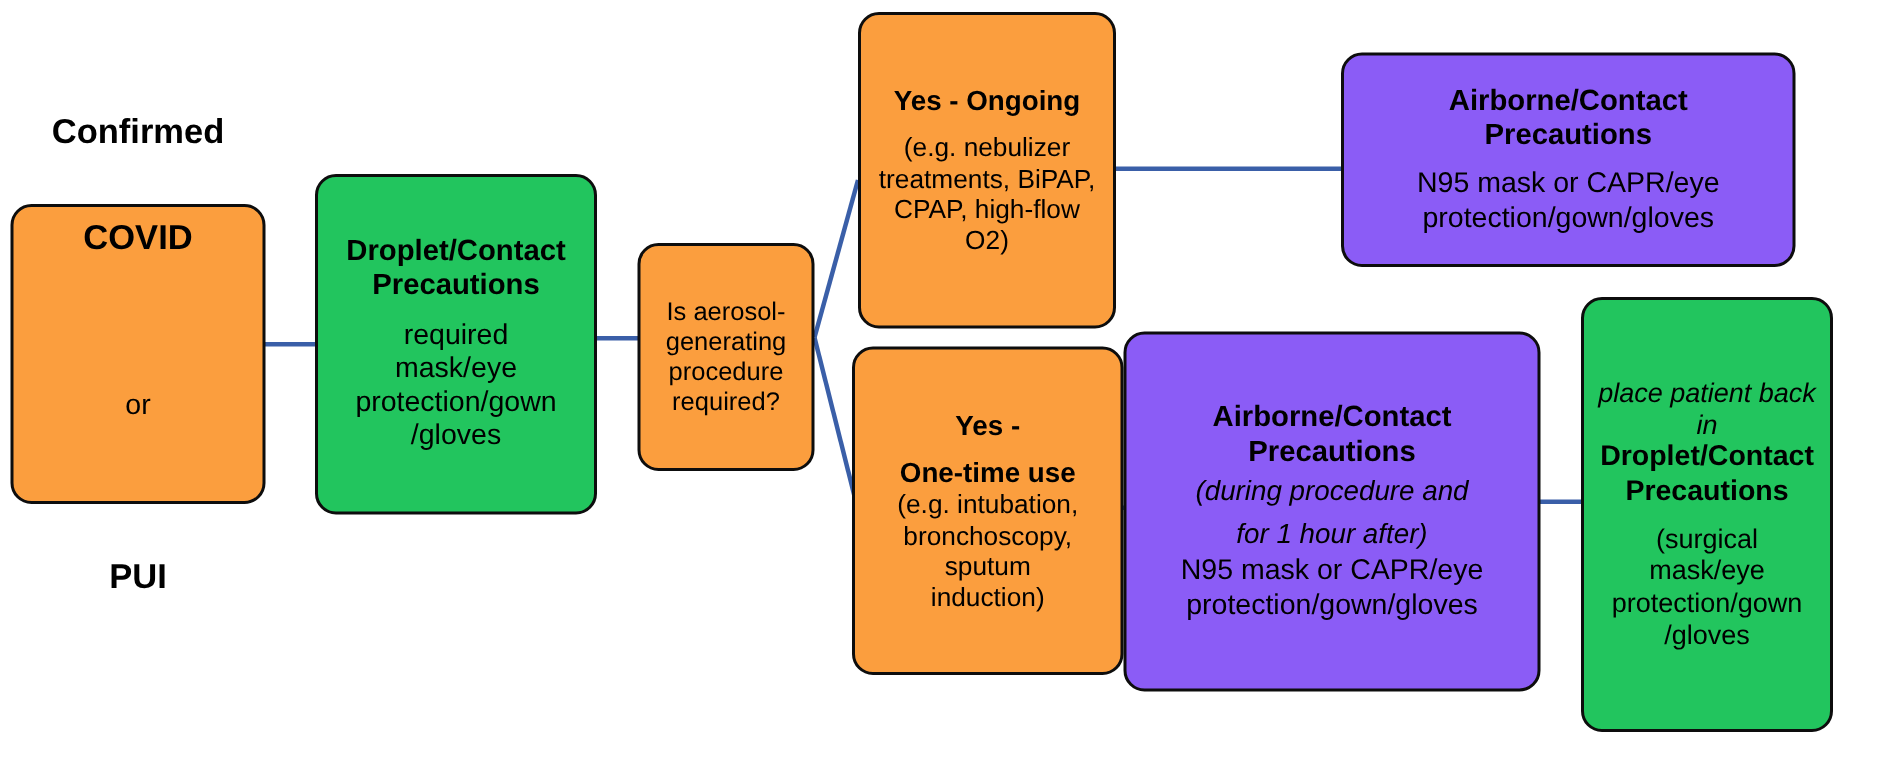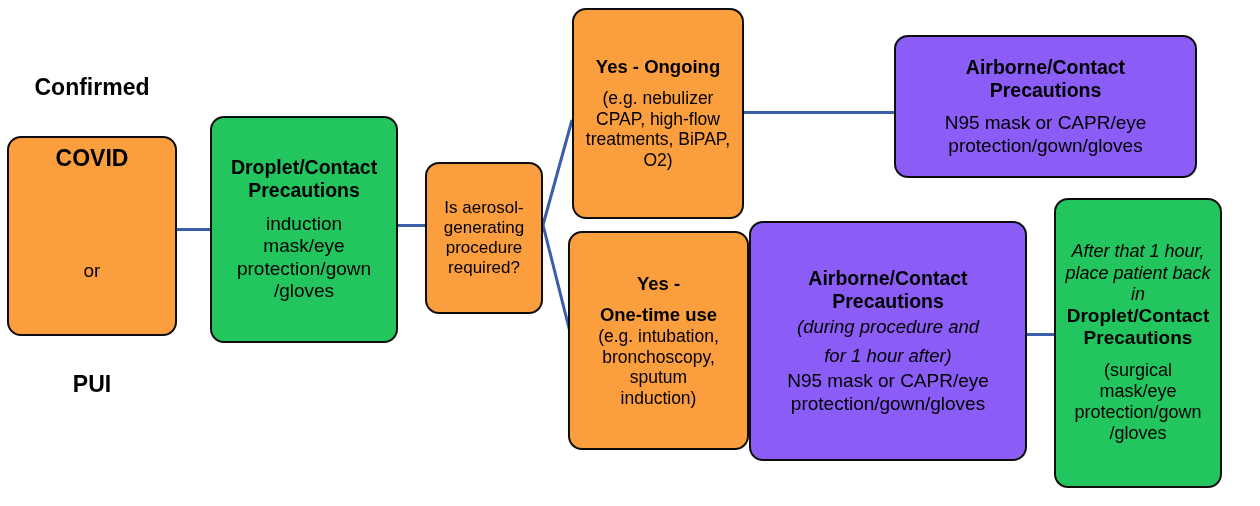--- a/index.html
+++ b/index.html
@@ -117,39 +117,39 @@
     <span class="gap"></span>
     <span class="sub">or</span>
     <span class="gap"></span>
     <span class="ttl">PUI</span>
   </div>
 
   <div class="node green" id="node-droplet">
     <span class="ttl">Droplet/Contact</span>
     <span class="ttl">Precautions</span>
     <span class="gap"></span>
-    <span class="sub">induction</span>
+    <span class="sub">required</span>
     <span class="sub">mask/eye</span>
     <span class="sub">protection/gown</span>
     <span class="sub">/gloves</span>
   </div>
 
   <div class="node orange" id="node-decision">
     <span class="sub">Is aerosol-</span>
     <span class="sub">generating</span>
     <span class="sub">procedure</span>
     <span class="sub">required?</span>
   </div>
 
   <div class="node orange" id="node-ongoing">
     <span class="ttl">Yes - Ongoing</span>
     <span class="gap"></span>
     <span class="sub">(e.g. nebulizer</span>
+    <span class="sub">treatments, BiPAP,</span>
     <span class="sub">CPAP, high-flow</span>
-    <span class="sub">treatments, BiPAP,</span>
     <span class="sub">O2)</span>
   </div>
 
   <div class="node orange" id="node-onetime">
     <span class="ttl">Yes -</span>
     <span class="gap"></span>
     <span class="ttl">One-time use</span>
     <span class="sub">(e.g. intubation,</span>
     <span class="sub">bronchoscopy,</span>
     <span class="sub">sputum</span>
@@ -167,21 +167,20 @@
   <div class="node blue" id="node-air-bot">
     <span class="ttl">Airborne/Contact</span>
     <span class="ttl">Precautions</span>
     <span class="ital">(during procedure and</span>
     <span class="ital">for 1 hour after)</span>
     <span class="sub">N95 mask or CAPR/eye</span>
     <span class="sub">protection/gown/gloves</span>
   </div>
 
   <div class="node green" id="node-afterhour">
-    <span class="ital">After that 1 hour,</span>
     <span class="ital">place patient back</span>
     <span class="ital">in</span>
     <span class="ttl">Droplet/Contact</span>
     <span class="ttl">Precautions</span>
     <span class="gap"></span>
     <span class="sub">(surgical</span>
     <span class="sub">mask/eye</span>
     <span class="sub">protection/gown</span>
     <span class="sub">/gloves</span>
   </div>

